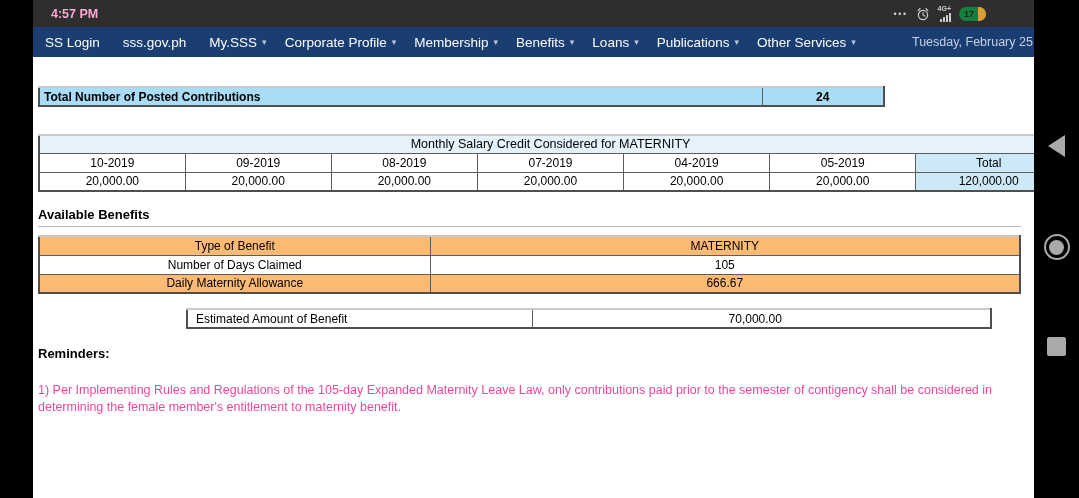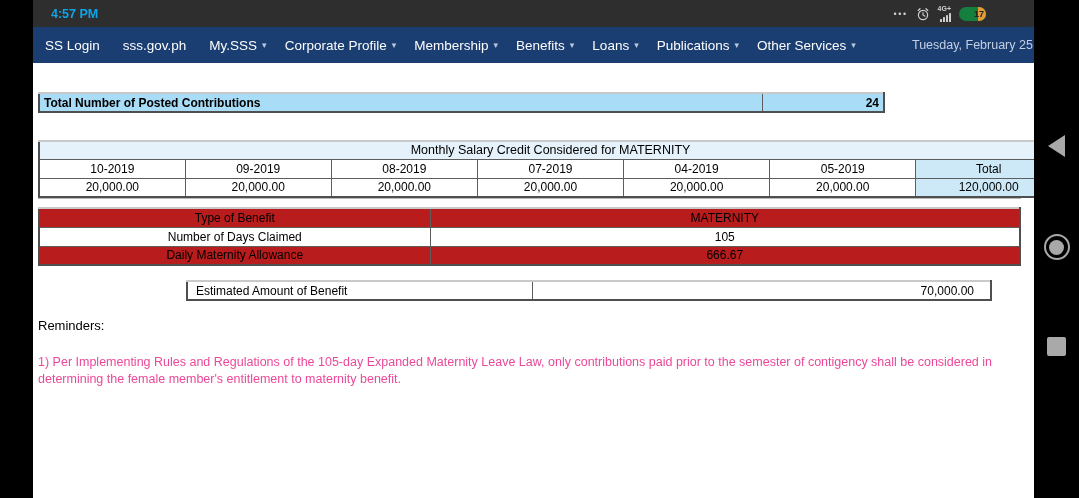--- a/index.html
+++ b/index.html
@@ -19,42 +19,42 @@
     background: #ffffff;
   }
 
   
   .status-bar {
     height: 27px; background: #2e2e2e;
     display: flex; align-items: center; justify-content: space-between;
     padding: 0 48px 0 18px;
     color: #e8e8e8;
   }
-  .status-time { font-size: 12.5px; font-weight: bold; color: #0ea5e9; }
+  .status-time { font-size: 12.5px; font-weight: bold; color: #f9a8d4; }
   .status-icons { display: flex; align-items: center; gap: 8px; }
   .menu-dots { font-size: 9px; letter-spacing: 1.5px; color: #cfcfcf; }
   .alarm-icon svg { display: block; }
   .signal-wrap { display: flex; flex-direction: column; align-items: flex-end; line-height: 1; }
   .signal-label { font-size: 7px; color: #cfcfcf; font-weight: bold; margin-bottom: 1px; }
   .signal-bars { display: flex; align-items: flex-end; gap: 1px; }
   .signal-bars i { display: block; width: 2px; background: #cfcfcf; border-radius: 0.5px; }
   .signal-bars i:nth-child(1){height:3px;} .signal-bars i:nth-child(2){height:5px;}
   .signal-bars i:nth-child(3){height:7px;} .signal-bars i:nth-child(4){height:9px;}
   .battery {
     min-width: 27px; height: 14px; border-radius: 7px;
     background: #15803d; position: relative; overflow: hidden;
-    display: flex; align-items: center; justify-content: flex-end;
+    display: flex; align-items: center; justify-content: flex-start;
     padding: 0 2px 0 5px;
   }
   .battery .lvl { font-size: 9px; font-weight: bold; color: #222; position: relative; z-index: 2; }
   .battery .fill { position: absolute; right: 0; top: 0; width: 8px; height: 100%; background: #e29c35; }
 
   
   .nav-bar {
-    height: 36px; background: #1b3e72;
+    height: 30px; background: #1b3e72;
     display: flex; align-items: center;
     padding-left: 3px;
     position: relative;
     color: #fff;
   }
   .nav-item {
     padding: 0 9px; font-size: 13.5px; color: #fdfdfd;
     white-space: nowrap; cursor: pointer;
     display: flex; align-items: center;
   }
@@ -78,43 +78,43 @@
     border: 1px solid #5d5d5d;
     font-size: 12px; height: 19px;
     padding: 1px 4px; text-align: center;
     overflow: hidden; white-space: nowrap;
   }
 
   
   .summary-table { width: 847px; margin-top: 29px; }
   .summary-table td { background: #a9dcf6; font-weight: bold; height: 20px; font-size: 12.5px; }
   .summary-table td.lbl { text-align: left; padding-left: 4px; width: 723px; }
-  .summary-table td.val { text-align: right; padding-right: 4px; }
+  .summary-table td.val { padding-right: 4px; }
 
   
   .msc-table { width: 1025px; margin-top: 27px; }
   .msc-table td.title { background: #e5f2fb; font-size: 12.5px; height: 18px; }
   .msc-table td.total { background: #cde9f8; }
 
   
   .section-heading { font-size: 13px; font-weight: bold; margin: 15px 0 4px 0; }
   .rule { border: none; border-top: 1px solid #b9b9b9; margin: 0 0 8px 0; }
 
   
   .benefits-table { width: 983px; }
   .benefits-table td.lbl { width: 391px; }
-  .benefits-table tr.alt td { background: #b91c1c; }
+  .benefits-table tr.alt td { background: #fdba74; }
 
   
   .estimated-table { width: 806px; margin: 14px 0 0 148px; }
   .estimated-table td.lbl { text-align: left; padding-left: 8px; width: 345px; }
-  .estimated-table td.val { text-align: right; padding-right: 16px; }
-
-  
-  .reminders-title { font-size: 13px; font-weight: normal; margin: 17px 0 0 0; }
+  .estimated-table td.val { padding-right: 16px; }
+
+  
+  .reminders-title { font-size: 13px; font-weight: bold; margin: 17px 0 0 0; }
   .reminders { margin-top: 21px; width: 978px; }
   .reminders p {
     margin: 0 0 1px 0; font-size: 12.5px; font-weight: normal;
     line-height: 17px; color: #ec4899;
   }
 
   
   .right-bezel {
     position: absolute; left: 1034px; top: 0;
     width: 45px; height: 498px; background: #000;
@@ -238,20 +238,21 @@
         <td>20,000.00</td>
         <td>20,000.00</td>
         <td>20,000.00</td>
         <td>20,000.00</td>
         <td>20,000.00</td>
         <td class="total">120,000.00</td>
       </tr>
     </tbody>
       </table>
 
+    <div class="section-heading">Available Benefits</div>
     <hr class="rule">
 
     <table class="grid benefits-table">
       <tbody>
           <tr class="alt">
         <td class="lbl">Type of Benefit</td>
         <td>MATERNITY</td>
       </tr>
       <tr>
         <td class="lbl">Number of Days Claimed</td>

